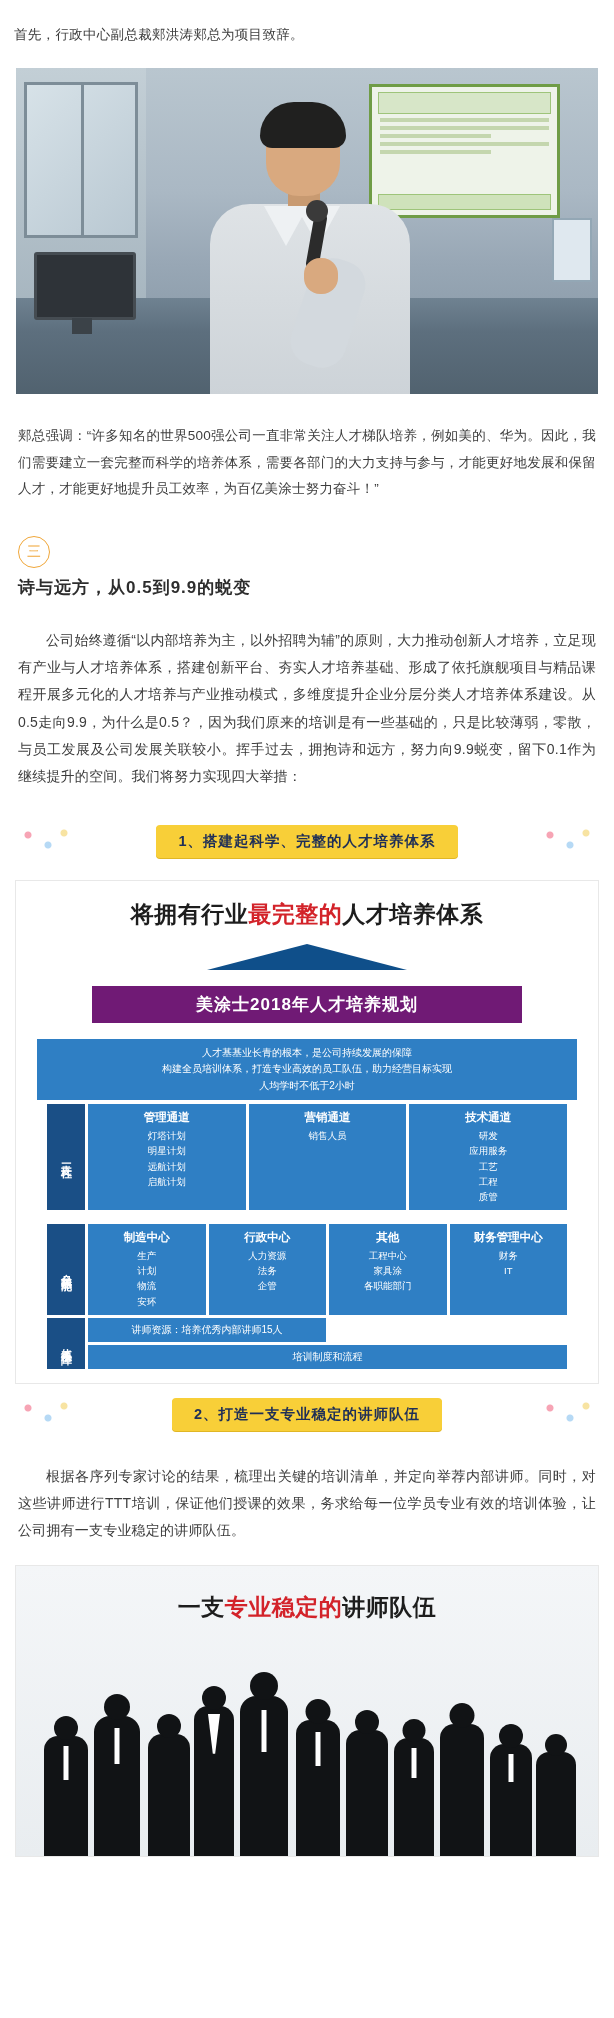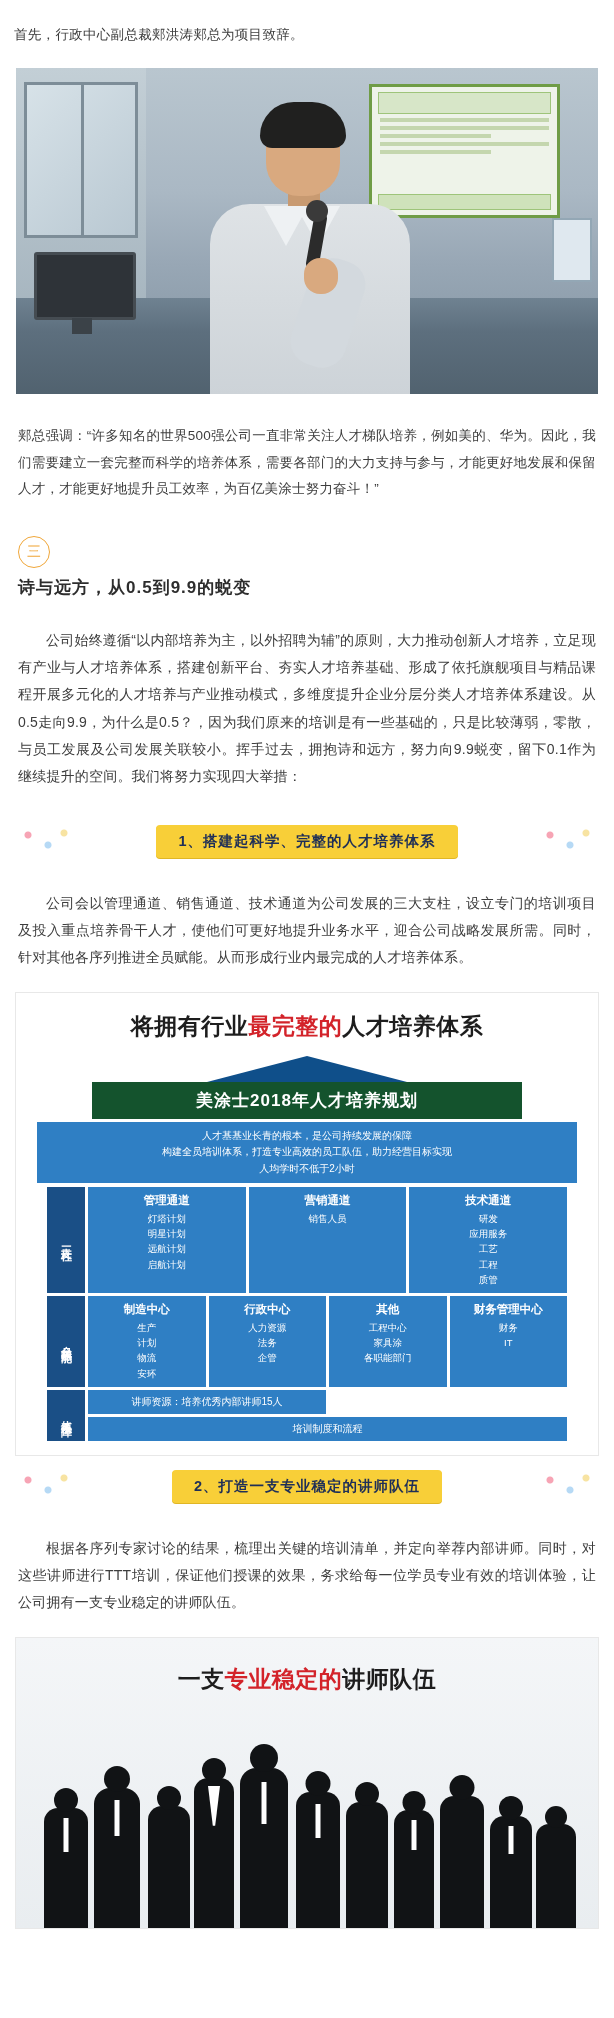--- a/index.html
+++ b/index.html
@@ -215,22 +215,22 @@
     letter-spacing: .5px;
   }
   .info1-title .hl { color: #d3232a; }
   .roof {
     width: 0; height: 0; margin: 0 auto;
     border-left: 100px solid transparent;
     border-right: 100px solid transparent;
     border-bottom: 26px solid #0f4f8a;
   }
   .banner {
-    width: 430px; margin: 0 auto;
-    background: #14532d; color:#fff;
+    width: 430px; margin: 16px auto;
+    background: #701a75; color:#fff;
     text-align:center; font-size: 17px; font-weight:bold;
     padding: 7px 0; letter-spacing:1px;
   }
   .subbar {
     width: 520px; margin: 3px auto 0 auto;
     background: #2f7fc4; color:#fff;
     text-align:center; font-size: 10px; line-height:1.65;
     padding: 6px 10px;
   }
   .grid {
@@ -336,21 +336,20 @@
 
   <div class="sec-head">
     <div class="sec-badge">三</div>
     <div class="sec-title">诗与远方，从0.5到9.9的蜕变</div>
   </div>
   <p class="body-p">公司始终遵循“以内部培养为主，以外招聘为辅”的原则，大力推动创新人才培养，立足现有产业与人才培养体系，搭建创新平台、夯实人才培养基础、形成了依托旗舰项目与精品课程开展多元化的人才培养与产业推动模式，多维度提升企业分层分类人才培养体系建设。从0.5走向9.9，为什么是0.5？，因为我们原来的培训是有一些基础的，只是比较薄弱，零散，与员工发展及公司发展关联较小。挥手过去，拥抱诗和远方，努力向9.9蜕变，留下0.1作为继续提升的空间。我们将努力实现四大举措：</p>
 
   <div class="pill-wrap">
     <div class="pill">1、搭建起科学、完整的人才培养体系</div>
   </div>
-  <p class="body-p">公司会以管理通道、销售通道、技术通道为公司发展的三大支柱，设立专门的培训项目及投入重点培养骨干人才，使他们可更好地提升业务水平，迎合公司战略发展所需。同时，针对其他各序列推进全员赋能。从而形成行业内最完成的人才培养体系。</p>
 
   <div class="info1">
     <div class="info1-title">
       <span>将拥有行业</span><span class="hl">最完整的</span><span>人才培养体系</span>
     </div>
     <div class="roof"></div>
     <div class="banner">美涂士2018年人才培养规划</div>
     <div class="subbar">
       <div>人才基基业长青的根本，是公司持续发展的保障</div>
       <div>构建全员培训体系，打造专业高效的员工队伍，助力经营目标实现</div>
@@ -375,21 +374,21 @@
           <div class="ct">技术通道</div>
           <div class="cl" style="white-space:pre-line">研发
 应用服务
 工艺
 工程
 质管</div>
         </div>
       </div>
     </div>
 
-    <div class="grid" style="margin-top:3px">
+    <div class="grid" style="margin-top:14px">
       <div class="rowlabel">全员赋能</div>
       <div class="cells c4">
         <div class="cell">
           <div class="ct">制造中心</div>
           <div class="cl" style="white-space:pre-line">生产
 计划
 物流
 安环</div>
         </div>
         <div class="cell">

